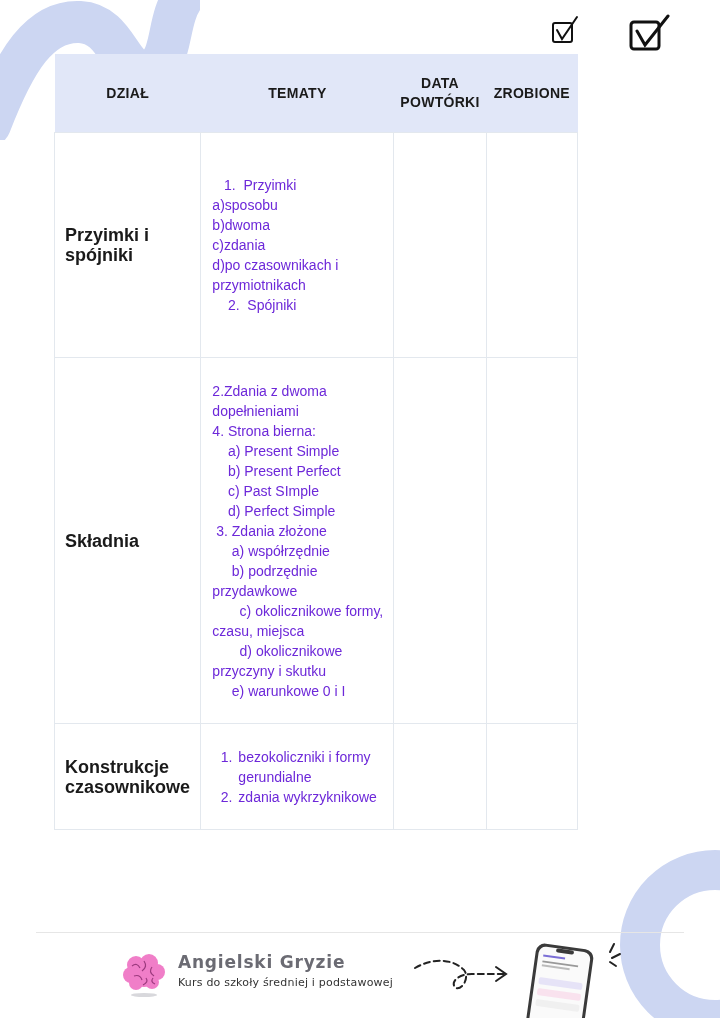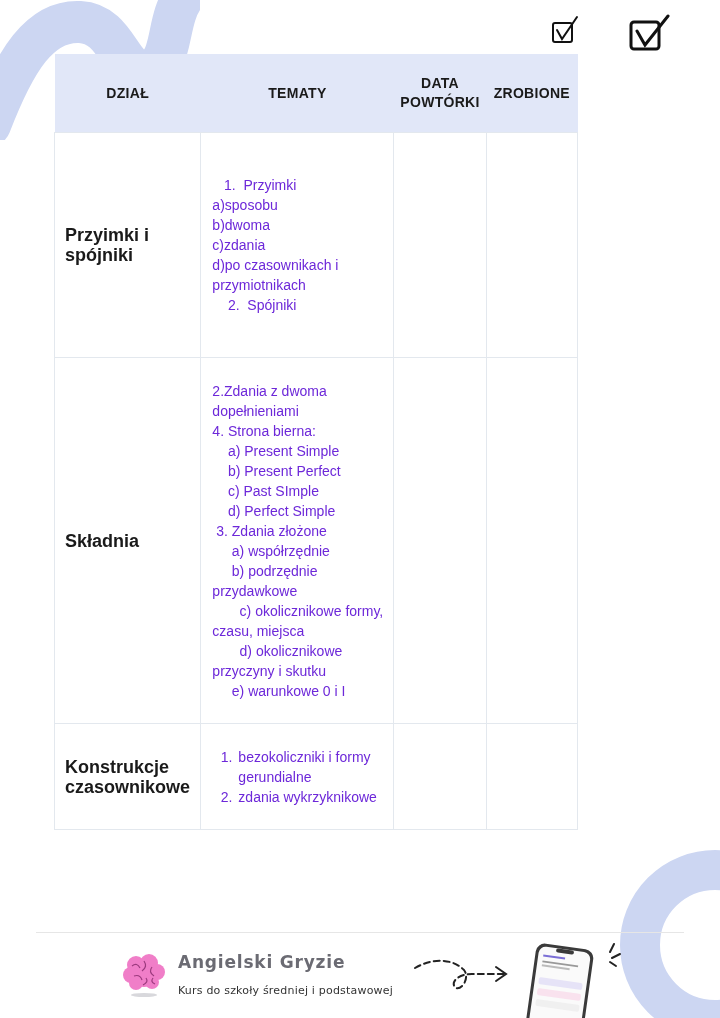--- a/index.html
+++ b/index.html
@@ -24,21 +24,21 @@
     }
     table.plan td { border: 1px solid #e3e8ee; vertical-align: middle; }
     td.dzial { text-align: left; font-weight: bold; font-size: 18px; line-height: 20px; padding: 0 10px; }
     td.tematy { font-size: 14px; line-height: 20px; padding: 0 10px 0 11px; color: #6d28d9; }
     .line { white-space: pre; display: block; }
     .numlist { margin: 0; padding: 0 0 0 24px; }
     .numlist li { padding-left: 2px; }
     .footer-line { position: absolute; left: 36px; width: 648px; top: 932px; height: 1px; background: #e6e6e6; }
     .brand { position: absolute; left: 122px; top: 952px; display: flex; align-items: flex-start; gap: 12px; }
     .brand-title { font-size: 17px; font-weight: bold; color: #6b6b73; letter-spacing: 0.8px; font-family: "DejaVu Sans", sans-serif; }
-    .brand-sub { font-size: 11px; color: #333; margin-top: 12px; font-family: "DejaVu Sans", sans-serif; letter-spacing: 0.2px; }
+    .brand-sub { font-size: 11px; color: #333; margin-top: 4px; font-family: "DejaVu Sans", sans-serif; letter-spacing: 0.2px; }
     .arrow { position: absolute; left: 412px; top: 954px; }
     .phone { position: absolute; left: 520px; top: 940px; }
   </style>
 </head>
 <body>
 
 <svg class="deco-squiggle" viewBox="0 0 200 140">
   <path d="M -10 125 C 15 60, 40 20, 80 22 C 120 24, 120 80, 150 70 C 175 62, 165 20, 185 -5" fill="none" stroke="#ccd6f2" stroke-width="42" stroke-linecap="round"></path>
 </svg>
 

